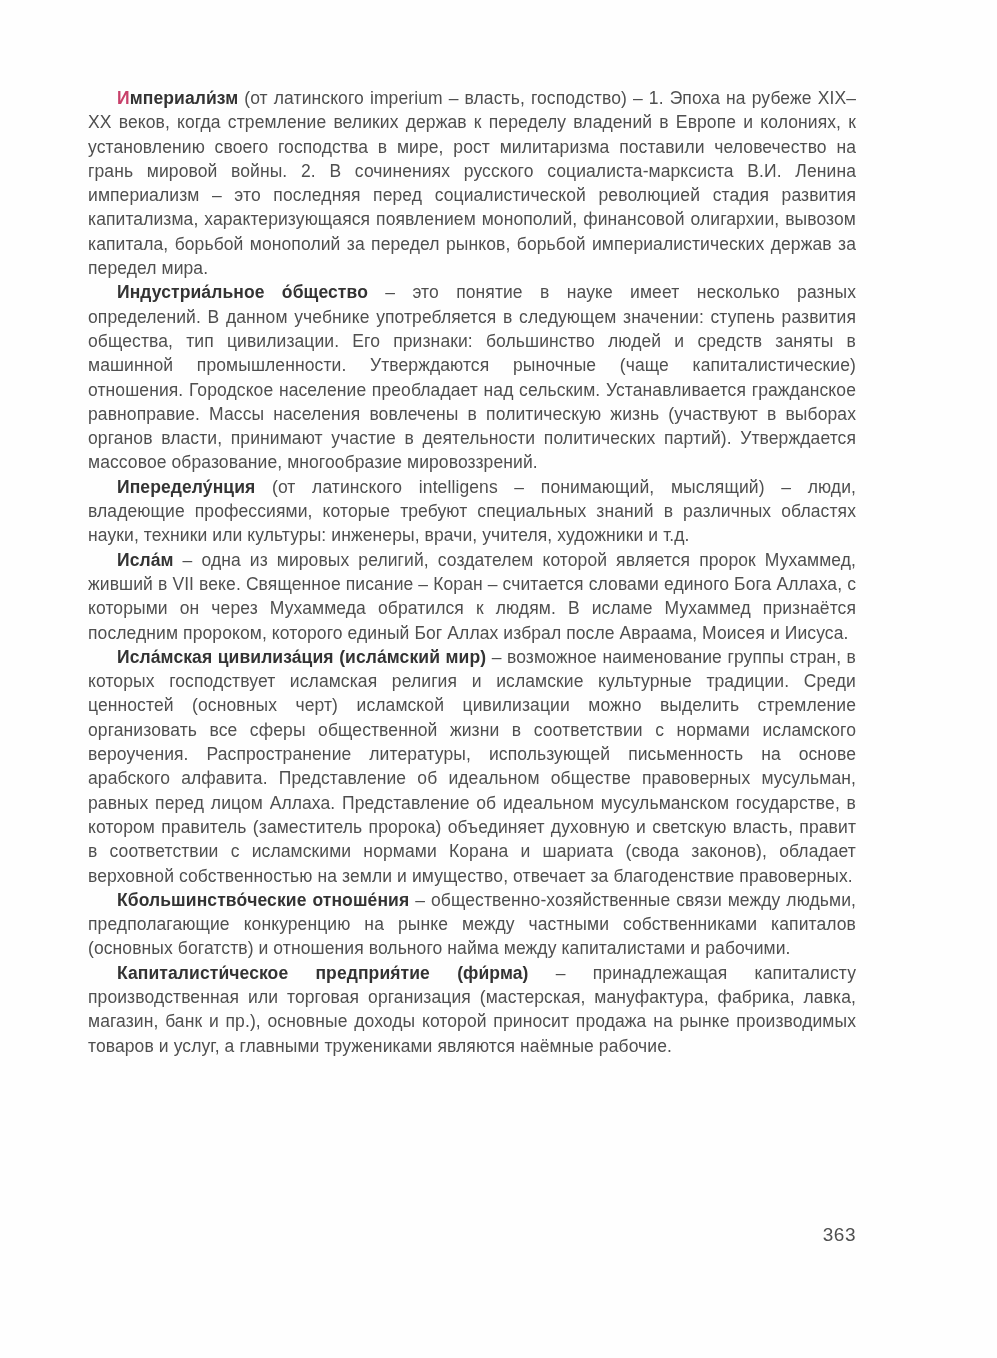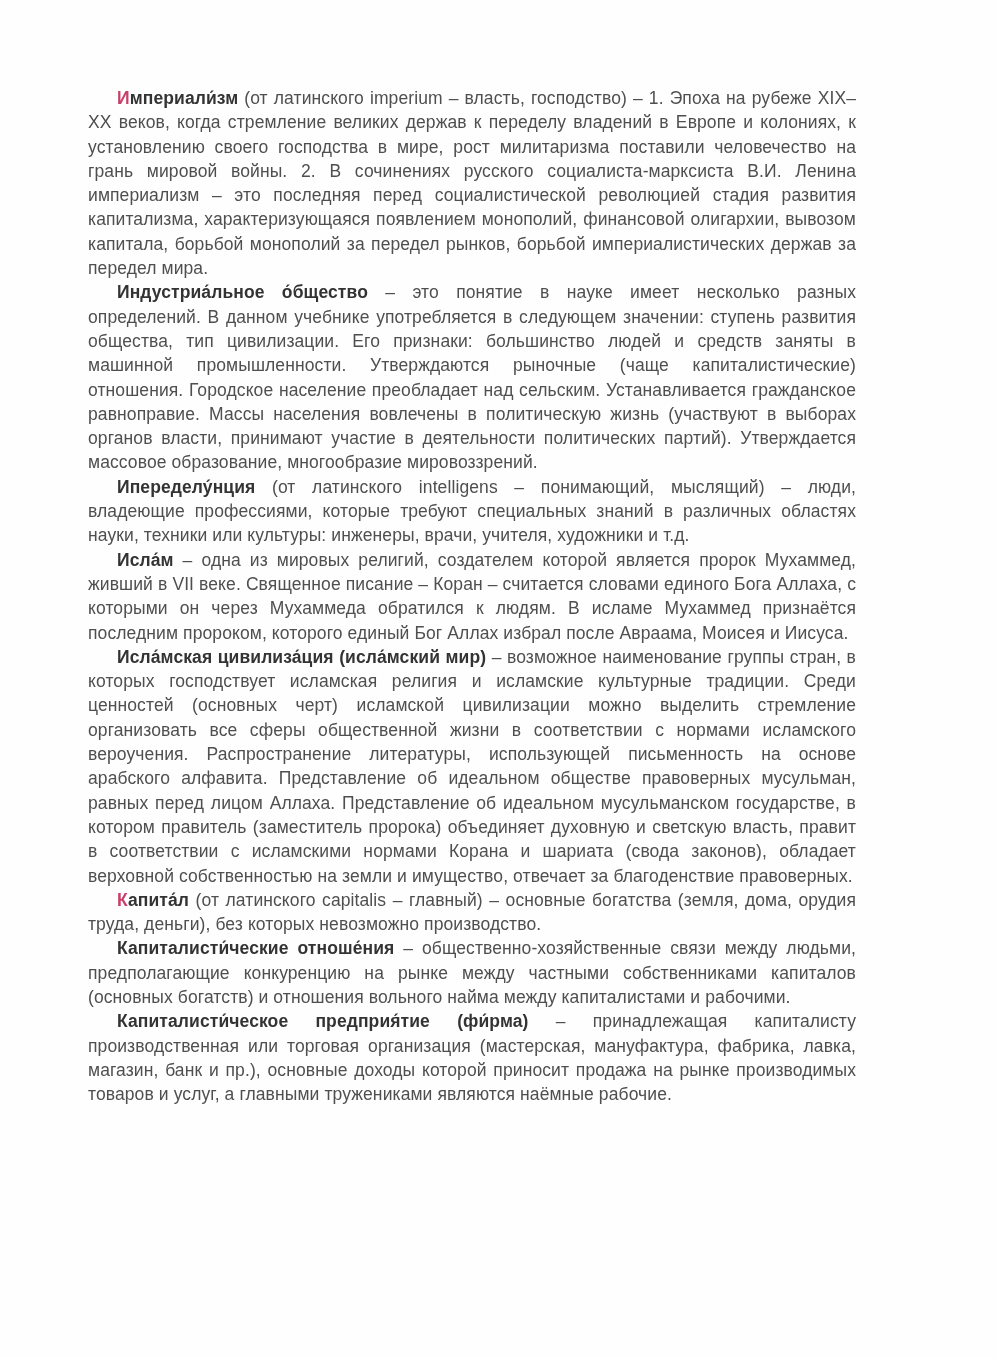--- a/index.html
+++ b/index.html
@@ -56,19 +56,19 @@
   <p class="entry"><span class="term"><span class="term-initial" style="color: rgb(200, 64, 106);">И</span><span class="term-rest">мпериали́зм</span></span><span class="definition"> (от латинского imperium – власть, господство) – 1. Эпоха на рубеже XIX–XX веков, когда стремление великих держав к переделу владений в Европе и колониях, к установлению своего господства в мире, рост милитаризма поставили человечество на грань мировой войны. 2. В сочинениях русского социалиста-марксиста В.И. Ленина империализм – это последняя перед социалистической революцией стадия развития капитализма, характеризующаяся появлением монополий, финансовой олигархии, вывозом капитала, борьбой монополий за передел рынков, борьбой империалистических держав за передел мира.</span></p>
 
   <p class="entry"><span class="term"><span class="term-initial">И</span><span class="term-rest">ндустриа́льное о́бщество</span></span><span class="definition"> – это понятие в науке имеет несколько разных определений. В данном учебнике употребляется в следующем значении: ступень развития общества, тип цивилизации. Его признаки: большинство людей и средств заняты в машинной промышленности. Утверждаются рыночные (чаще капиталистические) отношения. Городское население преобладает над сельским. Устанавливается гражданское равноправие. Массы населения вовлечены в политическую жизнь (участвуют в выборах органов власти, принимают участие в деятельности политических партий). Утверждается массовое образование, многообразие мировоззрений.</span></p>
 
   <p class="entry"><span class="term"><span class="term-initial">И</span><span class="term-rest">переделу́нция</span></span><span class="definition"> (от латинского intelligens – понимающий, мыслящий) – люди, владеющие профессиями, которые требуют специальных знаний в различных областях науки, техники или культуры: инженеры, врачи, учителя, художники и т.д.</span></p>
 
   <p class="entry"><span class="term"><span class="term-initial">И</span><span class="term-rest">сла́м</span></span><span class="definition"> – одна из мировых религий, создателем которой является пророк Мухаммед, живший в VII веке. Священное писание – Коран – считается словами единого Бога Аллаха, с которыми он через Мухаммеда обратился к людям. В исламе Мухаммед признаётся последним пророком, которого единый Бог Аллах избрал после Авраама, Моисея и Иисуса.</span></p>
 
   <p class="entry"><span class="term"><span class="term-initial">И</span><span class="term-rest">сла́мская цивилиза́ция (исла́мский мир)</span></span><span class="definition"> – возможное наименование группы стран, в которых господствует исламская религия и исламские культурные традиции. Среди ценностей (основных черт) исламской цивилизации можно выделить стремление организовать все сферы общественной жизни в соответствии с нормами исламского вероучения. Распространение литературы, использующей письменность на основе арабского алфавита. Представление об идеальном обществе правоверных мусульман, равных перед лицом Аллаха. Представление об идеальном мусульманском государстве, в котором правитель (заместитель пророка) объединяет духовную и светскую власть, правит в соответствии с исламскими нормами Корана и шариата (свода законов), обладает верховной собственностью на земли и имущество, отвечает за благоденствие правоверных.</span></p>
 
-  <p class="entry"><span class="term"><span class="term-initial" style="color: rgb(200, 64, 106);">К</span><span class="term-rest">апита́л</span></span><span class="definition"> (от латинского capitalis – главный) – основные богатства (земля, дома, орудия труда, деньги), без которых невозможно производство.</span></p>
 
-  <p class="entry"><span class="term"><span class="term-initial">К</span><span class="term-rest">апиталисти́ческие отноше́ния</span></span><span class="definition"> – общественно-хозяйственные связи между людьми, предполагающие конкуренцию на рынке между частными собственниками капиталов (основных богатств) и отношения вольного найма между капиталистами и рабочими.</span></p>
+  <p class="entry"><span class="term"><span class="term-initial">К</span><span class="term-rest">большинство́ческие отноше́ния</span></span><span class="definition"> – общественно-хозяйственные связи между людьми, предполагающие конкуренцию на рынке между частными собственниками капиталов (основных богатств) и отношения вольного найма между капиталистами и рабочими.</span></p>
 
   <p class="entry"><span class="term"><span class="term-initial">К</span><span class="term-rest">апиталисти́ческое предприя́тие (фи́рма)</span></span><span class="definition"> – принадлежащая капиталисту производственная или торговая организация (мастерская, мануфактура, фабрика, лавка, магазин, банк и пр.), основные доходы которой приносит продажа на рынке производимых товаров и услуг, а главными тружениками являются наёмные рабочие.</span></p>
 </div>
+  <div class="page-number">363</div>
 </div>
 
 </body></html>

